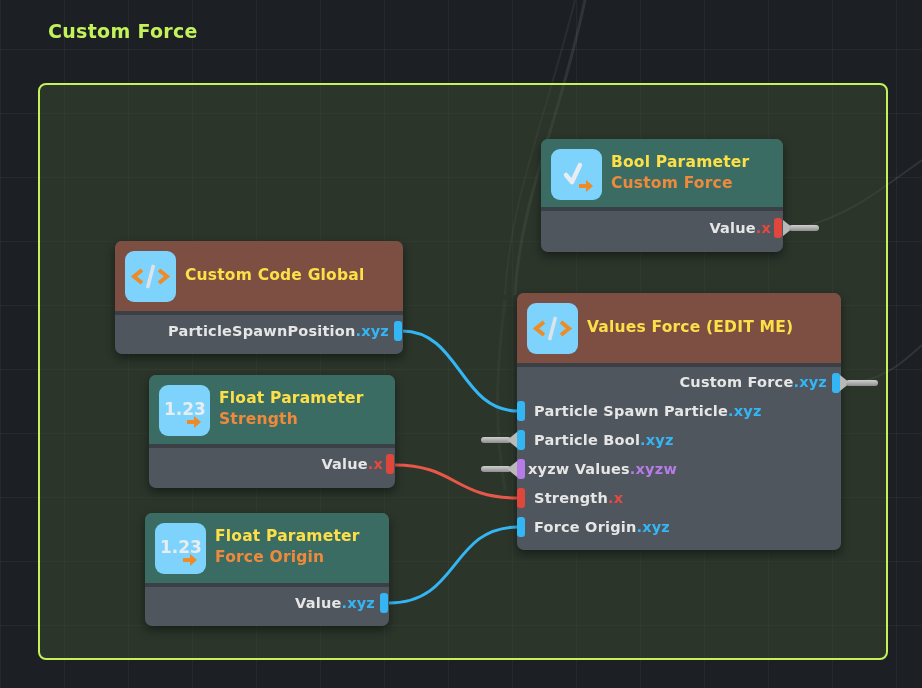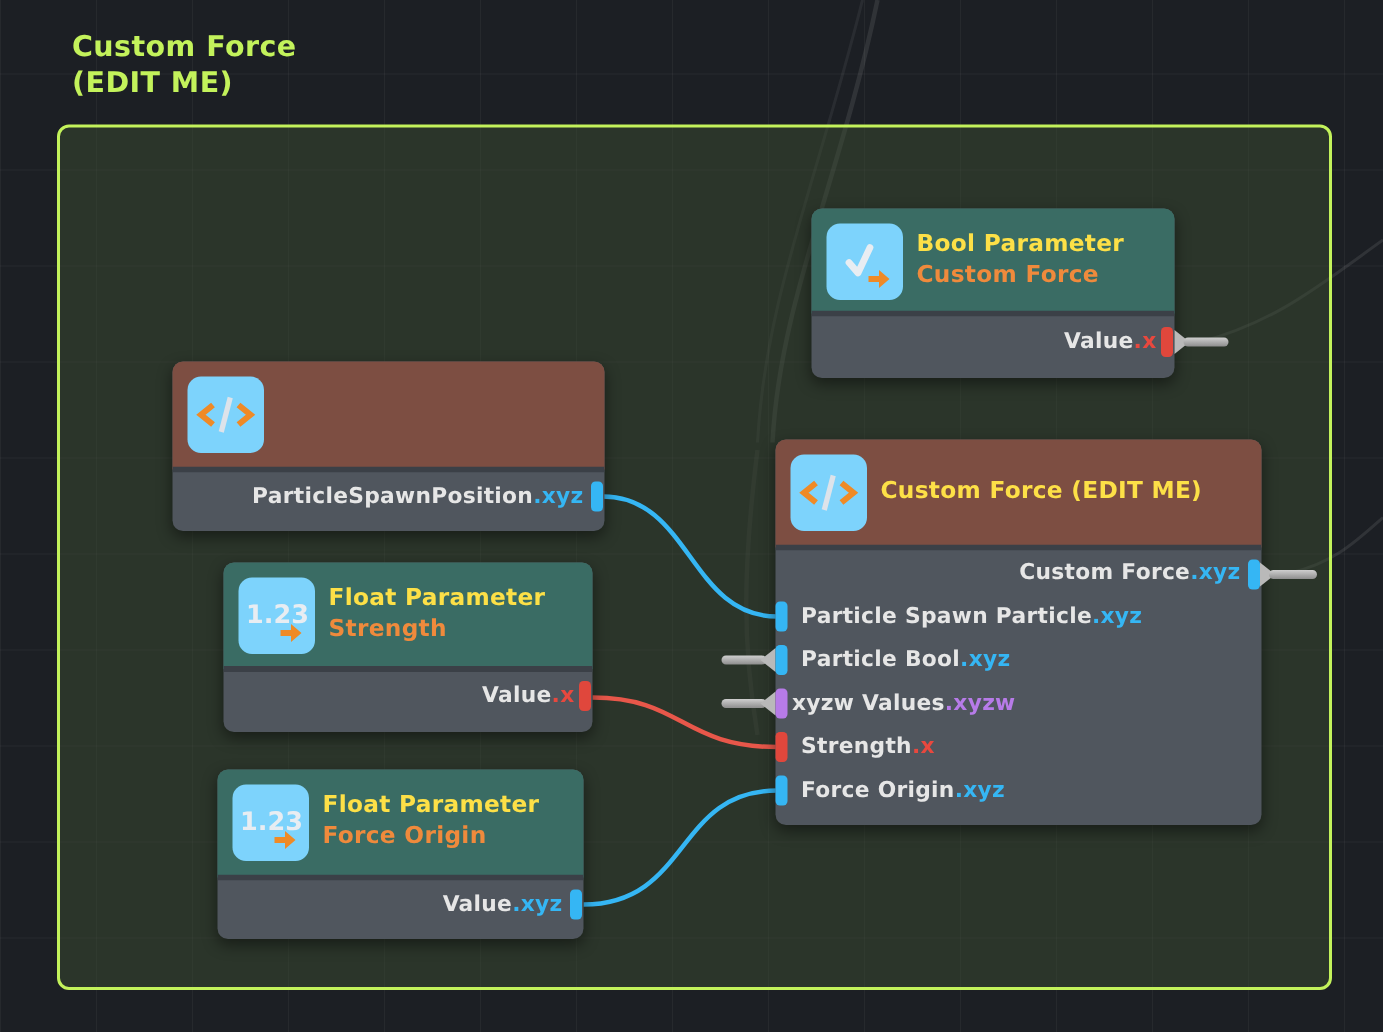--- a/index.html
+++ b/index.html
@@ -77,21 +77,20 @@
 <svg class="wires" width="922" height="688">
   <path d="M585 0 C 560 120, 520 200, 515 295" stroke="rgba(200,200,200,0.12)" stroke-width="3" fill="none"></path>
   <path d="M575 0 C 545 120, 510 200, 505 295" stroke="rgba(200,200,200,0.08)" stroke-width="2" fill="none"></path>
   <path d="M505 300 C 495 380, 495 430, 505 490" stroke="rgba(200,200,200,0.07)" stroke-width="3" fill="none"></path>
   <path d="M800 228 C 850 215, 880 190, 922 160" stroke="rgba(200,200,200,0.12)" stroke-width="2" fill="none"></path>
   <path d="M860 382 C 890 375, 905 360, 922 345" stroke="rgba(200,200,200,0.12)" stroke-width="2" fill="none"></path>
 </svg>
 
 <div class="group-title">
   <div>Custom Force</div>
-  <div>(EDIT ME)</div>
 </div>
 <div class="group-frame"></div>
 
 <svg class="wires" width="922" height="688">
   <path d="M402 331 C 460 331, 460 411, 518 411" stroke="#35b6f4" stroke-width="3" fill="none"></path>
   <path d="M395 465 C 455 465, 455 498, 518 498" stroke="#e8574a" stroke-width="3" fill="none"></path>
   <path d="M389 603 C 460 603, 450 527, 518 527" stroke="#35b6f4" stroke-width="3" fill="none"></path>
 </svg>
 
 <div class="node" style="left:541px; top:139px; width:242px; height:113px;">
@@ -115,20 +114,21 @@
 
 <div class="node" style="left:115px; top:241px; width:288px; height:113px;">
   <div class="head code" style="height:70px;">
     <div class="icon-box">
       <svg width="51" height="51">
         <path d="M17 19 L9 25.5 L17 32" stroke="#ef8a26" stroke-width="4" fill="none" stroke-linejoin="miter"></path>
         <path d="M34 19 L42 25.5 L34 32" stroke="#ef8a26" stroke-width="4" fill="none" stroke-linejoin="miter"></path>
         <path d="M28.5 14 L22.5 37" stroke="#dde3ea" stroke-width="3.5" fill="none"></path>
       </svg>
     </div>
+    <div class="node-title" style="left:70px; top:25px;">Custom Code Global</div>
   </div>
   <div class="port-row out" style="right:14px; top:79px;">
     <span>ParticleSpawnPosition</span><span class="sw">.xyz</span>
   </div>
   <div class="pin blue" style="left:279px; top:80px;"></div>
 </div>
 
 <div class="node" style="left:149px; top:375px; width:246px; height:113px;">
   <div class="head param" style="height:69px;">
     <div class="icon-box">
@@ -165,21 +165,21 @@
 
 <div class="node" style="left:517px; top:293px; width:324px; height:257px;">
   <div class="head code" style="height:70px;">
     <div class="icon-box">
       <svg width="51" height="51">
         <path d="M17 19 L9 25.5 L17 32" stroke="#ef8a26" stroke-width="4" fill="none"></path>
         <path d="M34 19 L42 25.5 L34 32" stroke="#ef8a26" stroke-width="4" fill="none"></path>
         <path d="M28.5 14 L22.5 37" stroke="#dde3ea" stroke-width="3.5" fill="none"></path>
       </svg>
     </div>
-    <div class="node-title" style="left:70px; top:25px;">Custom Force (EDIT ME)</div>
+    <div class="node-title" style="left:70px; top:25px;">Values Force (EDIT ME)</div>
   </div>
 
   <div class="port-row out" style="right:14px; top:78px;">
     <span>Custom Force</span><span class="sw">.xyz</span>
   </div>
   <div class="pin blue" style="left:315px; top:80px;"></div>
   <div class="stub-cone" style="left:323px; top:82px; border-left:10px solid #b9b9b9;"></div>
   <div class="stub" style="left:329px; top:87px; width:32px;"></div>
 
   <div class="pin blue" style="left:0px; top:108px;"></div>

